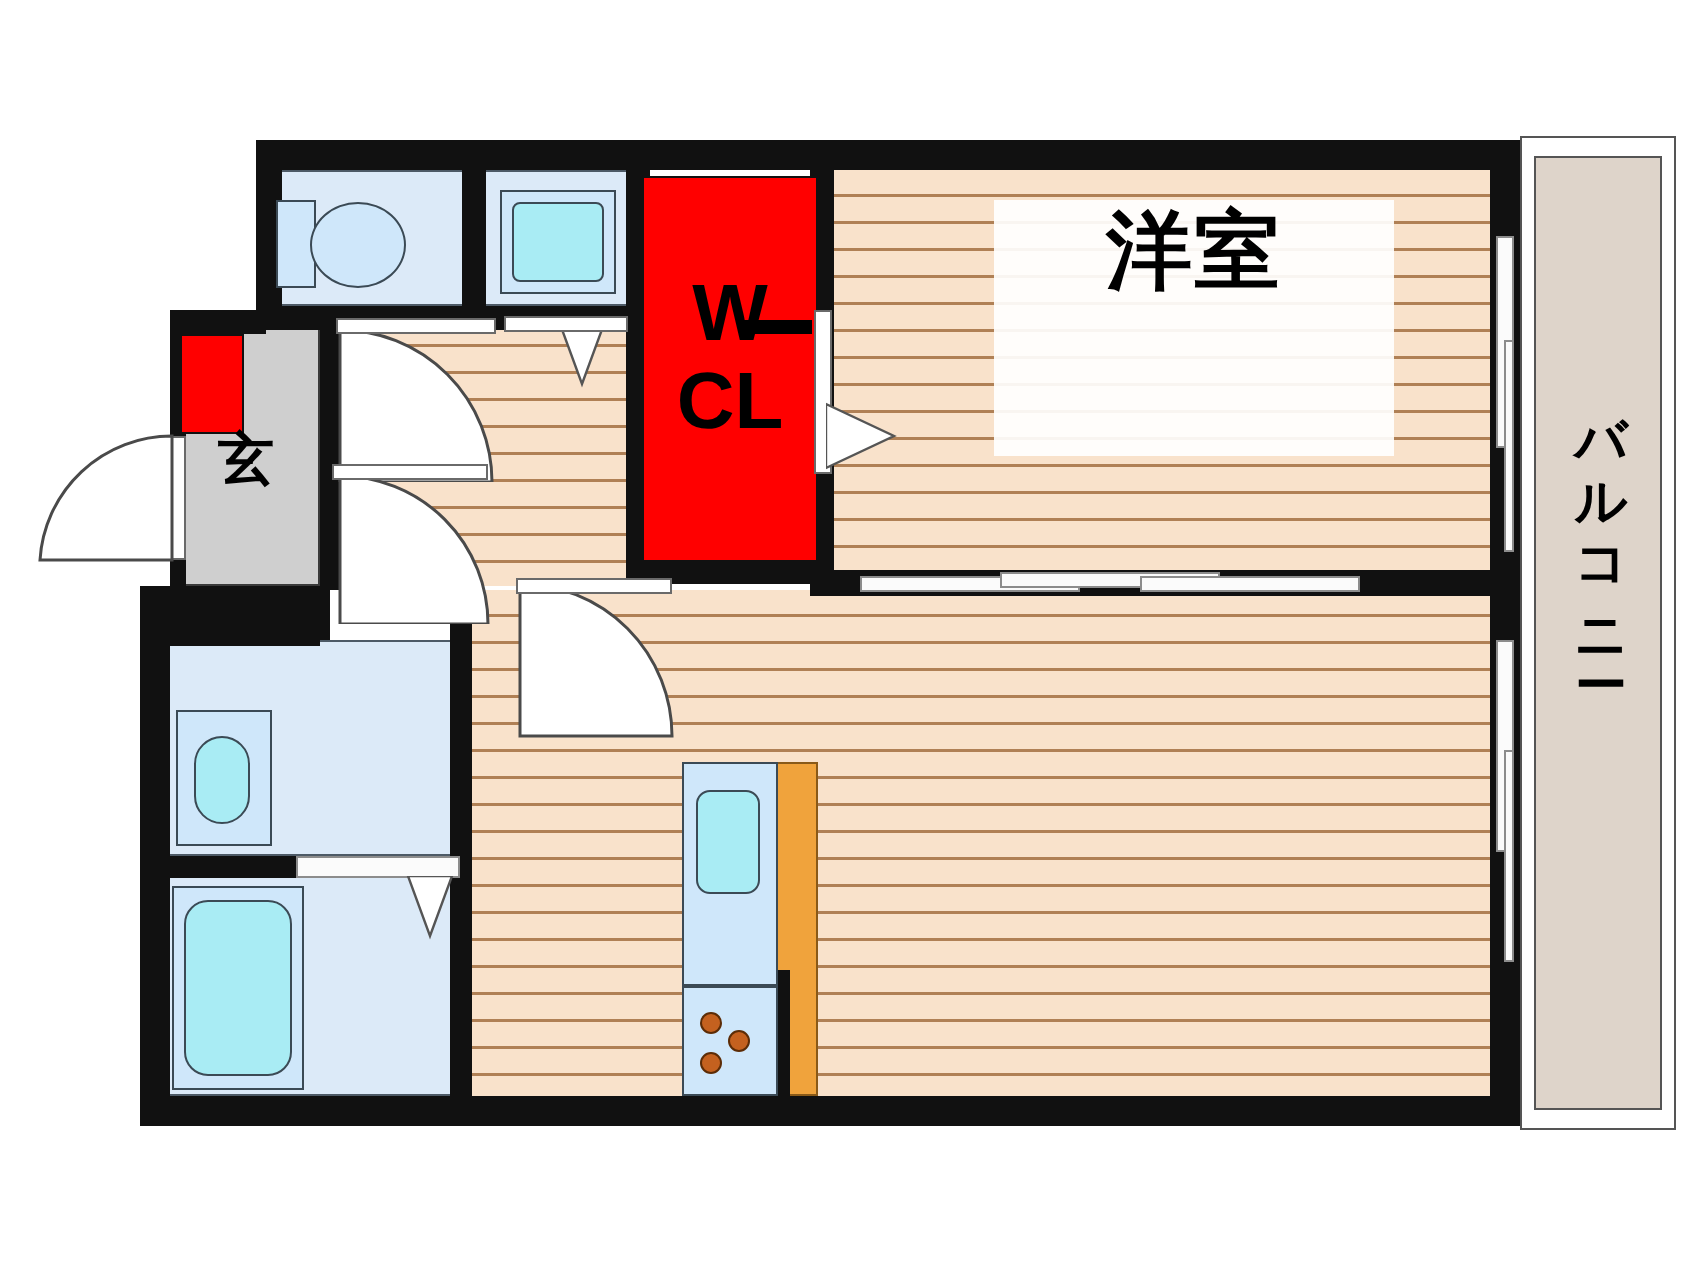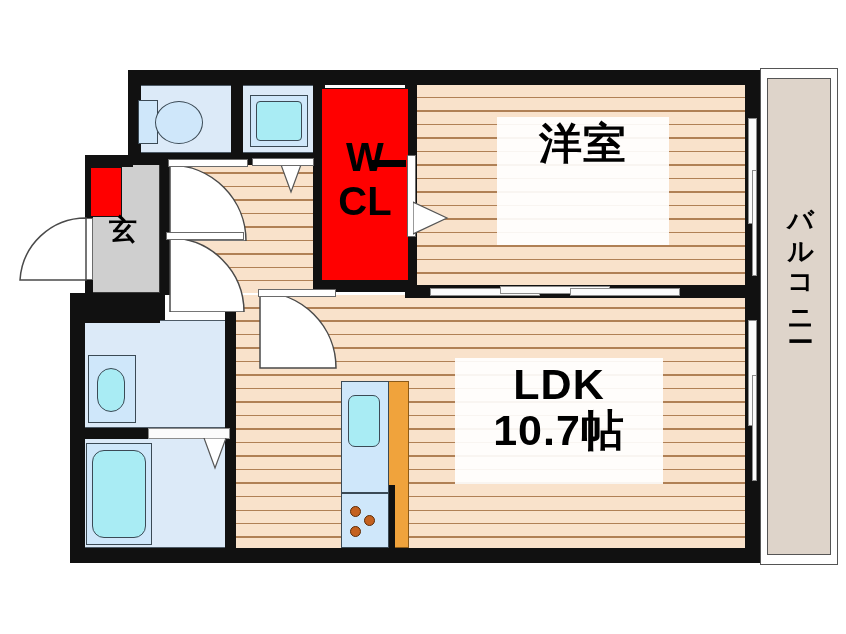--- a/index.html
+++ b/index.html
@@ -202,32 +202,28 @@
 
   <div class="balcony-outer" style="left:760px; top:68px; width:78px; height:497px;"></div>
   <div class="balcony" style="left:767px; top:78px; width:64px; height:477px;"></div>
   <div class="label label-balcony" style="left:784px; top:190px; width:30px;">バルコニー</div>
 
   <div class="slider-v" style="left:748px; top:118px; width:9px; height:106px;"></div>
   <div class="slider-v" style="left:752px; top:170px; width:5px; height:106px;"></div>
   <div class="slider-v" style="left:748px; top:320px; width:9px; height:106px;"></div>
   <div class="slider-v" style="left:752px; top:375px; width:5px; height:106px;"></div>
 
-  <div class="label label-room" style="left:497px; top:117px; width:160px; height:120px; padding:4px 6px;">
+  <div class="label label-room" style="left:497px; top:100px; width:160px; height:120px; padding:4px 20px;">
     <div>洋室</div>
   </div>
 
   <div class="slider" style="left:430px; top:288px; width:110px; height:8px;"></div>
   <div class="slider" style="left:500px; top:286px; width:110px; height:8px;"></div>
   <div class="slider" style="left:570px; top:288px; width:110px; height:8px;"></div>
 
-  <div class="label label-room" style="left:455px; top:358px; width:196px; height:118px; padding:4px 6px;">
-    <div>LDK</div>
-    <div>10.7帖</div>
-  </div>
 
   <div class="closet-red" style="left:321px; top:88px; width:88px; height:193px;"></div>
   <div class="label label-closet" style="left:322px; top:135px; width:86px; background:transparent;">
     <div>W</div>
     <div>CL</div>
   </div>
 
   <div class="abs" style="left:372px; top:160px; width:34px; height:7px; background:#000;"></div>
 
   <div class="door-panel" style="left:407px; top:155px; width:9px; height:82px;"></div>

